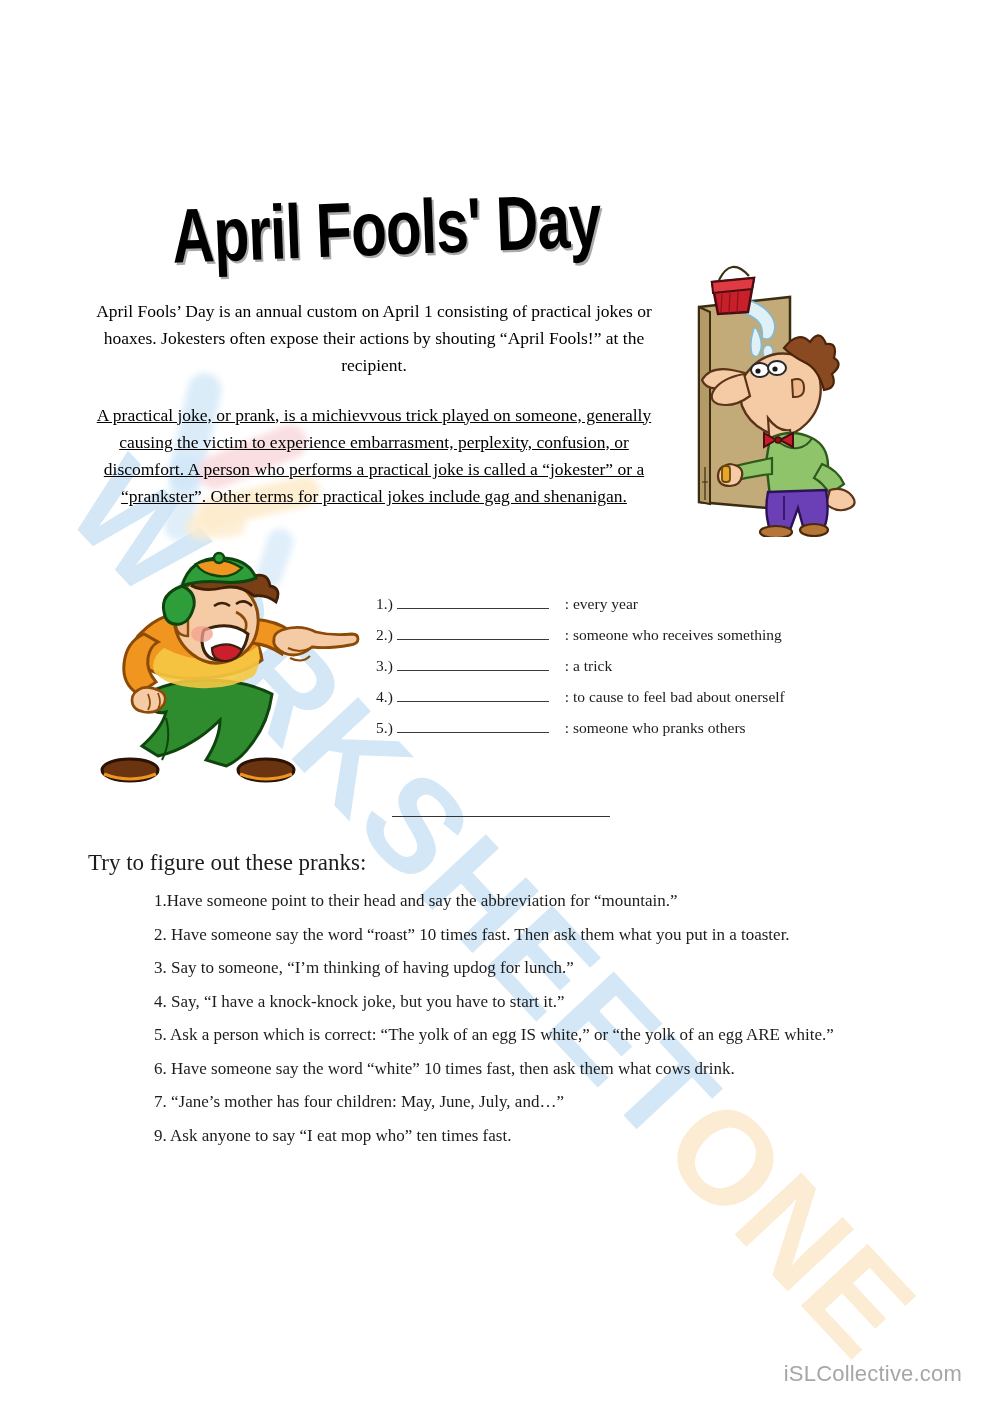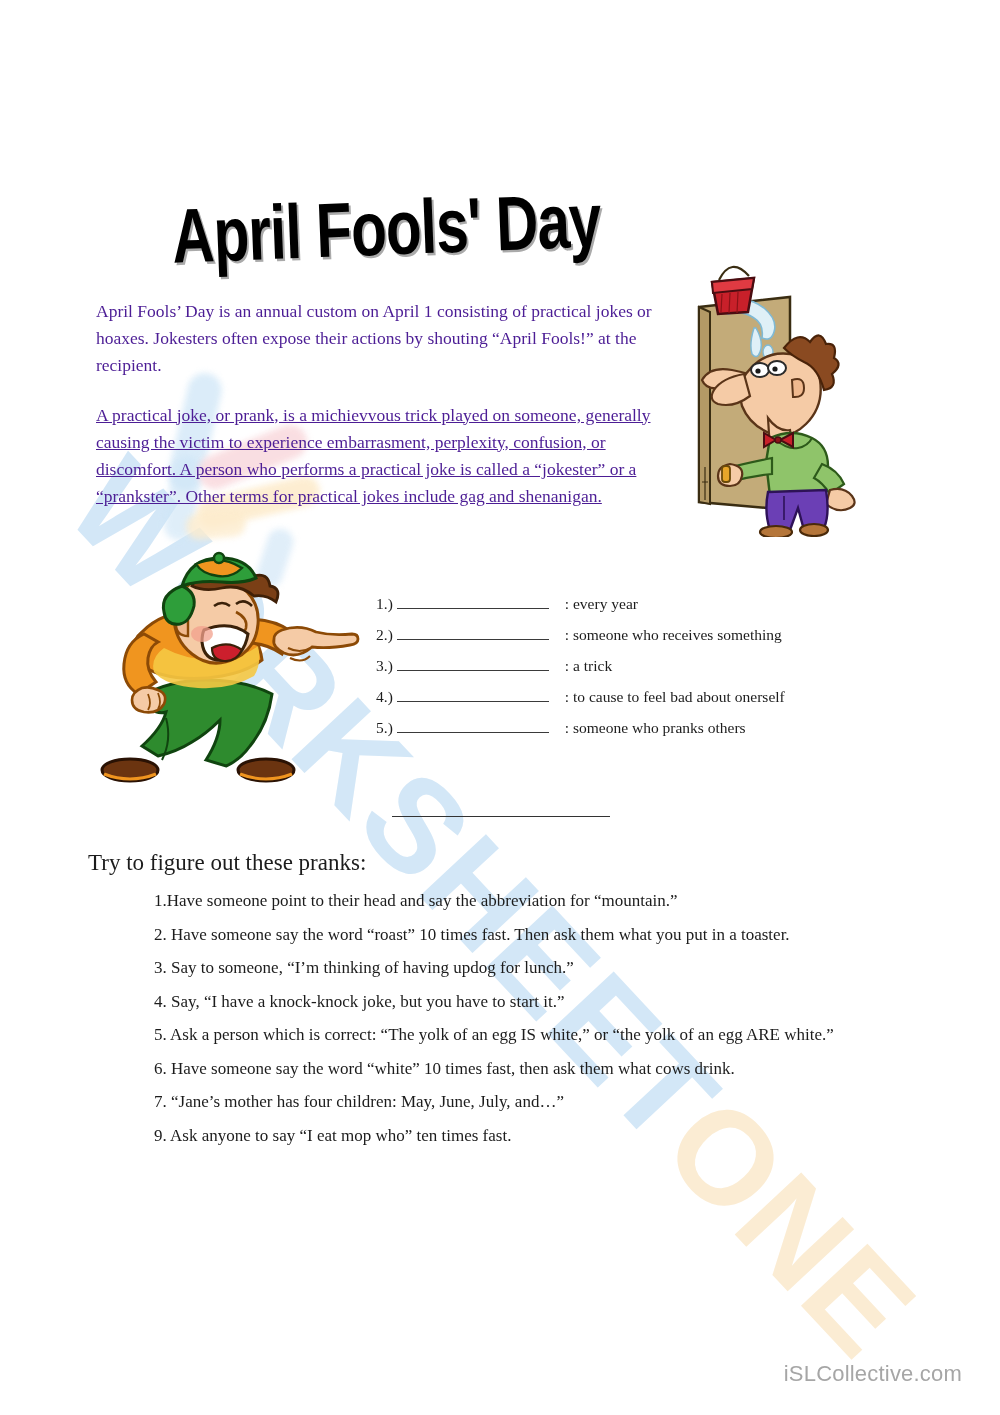--- a/index.html
+++ b/index.html
@@ -94,23 +94,24 @@
     transform: rotate(-2.2deg) scaleY(1.22) scaleX(0.93);
     transform-origin: left center;
     color: #000;
     text-shadow: 2px 2px 0 #aaa;
     white-space: nowrap;
   }
 
   
   .para {
     position: absolute;
+    text-align: center;
     font-size: 17.5px;
     line-height: 1.55;
-    color: #4c1d95;
+    color: #000000;
   }
   #intro-paragraph { left: 96px; top: 280px; width: 556px; }
   #definition-paragraph { left: 96px; top: 384px; width: 556px; text-decoration: underline; }
 
   
   #vocab-exercise {
     position: absolute;
     left: 376px; top: 596px;
     width: 470px;
   }

